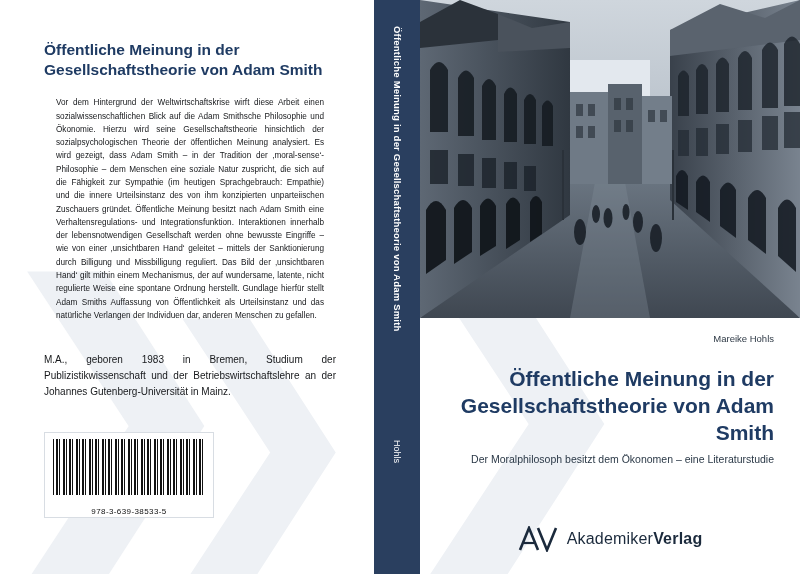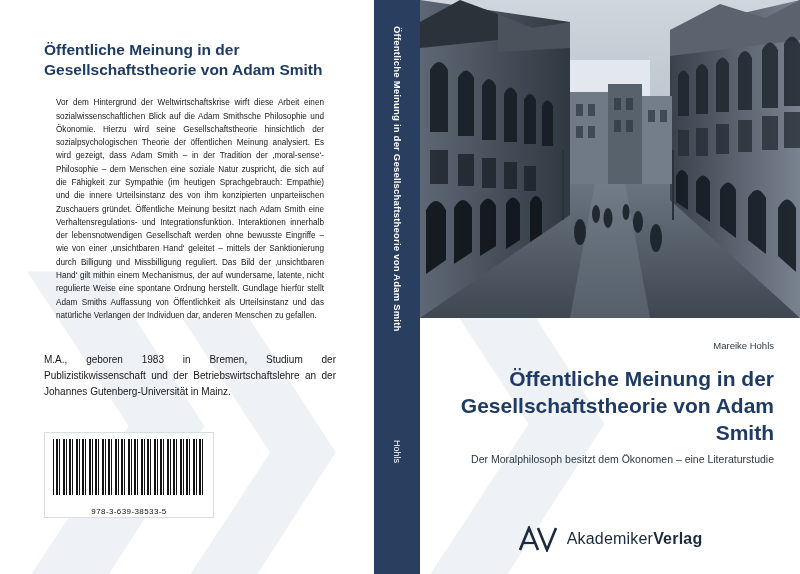--- a/index.html
+++ b/index.html
@@ -185,21 +185,21 @@
     top: -70px;
     font-size: 300px;
     color: #eef1f5;
     font-weight: 700;
     line-height: 1;
     user-select: none;
   }
   .front-author {
     position: absolute;
     right: 26px;
-    top: 22px;
+    top: 15px;
     font-size: 9.5px;
     color: #2f3a46;
     text-align: right;
   }
   .front-title {
     position: absolute;
     right: 26px;
     top: 48px;
     width: 330px;
     text-align: right;

